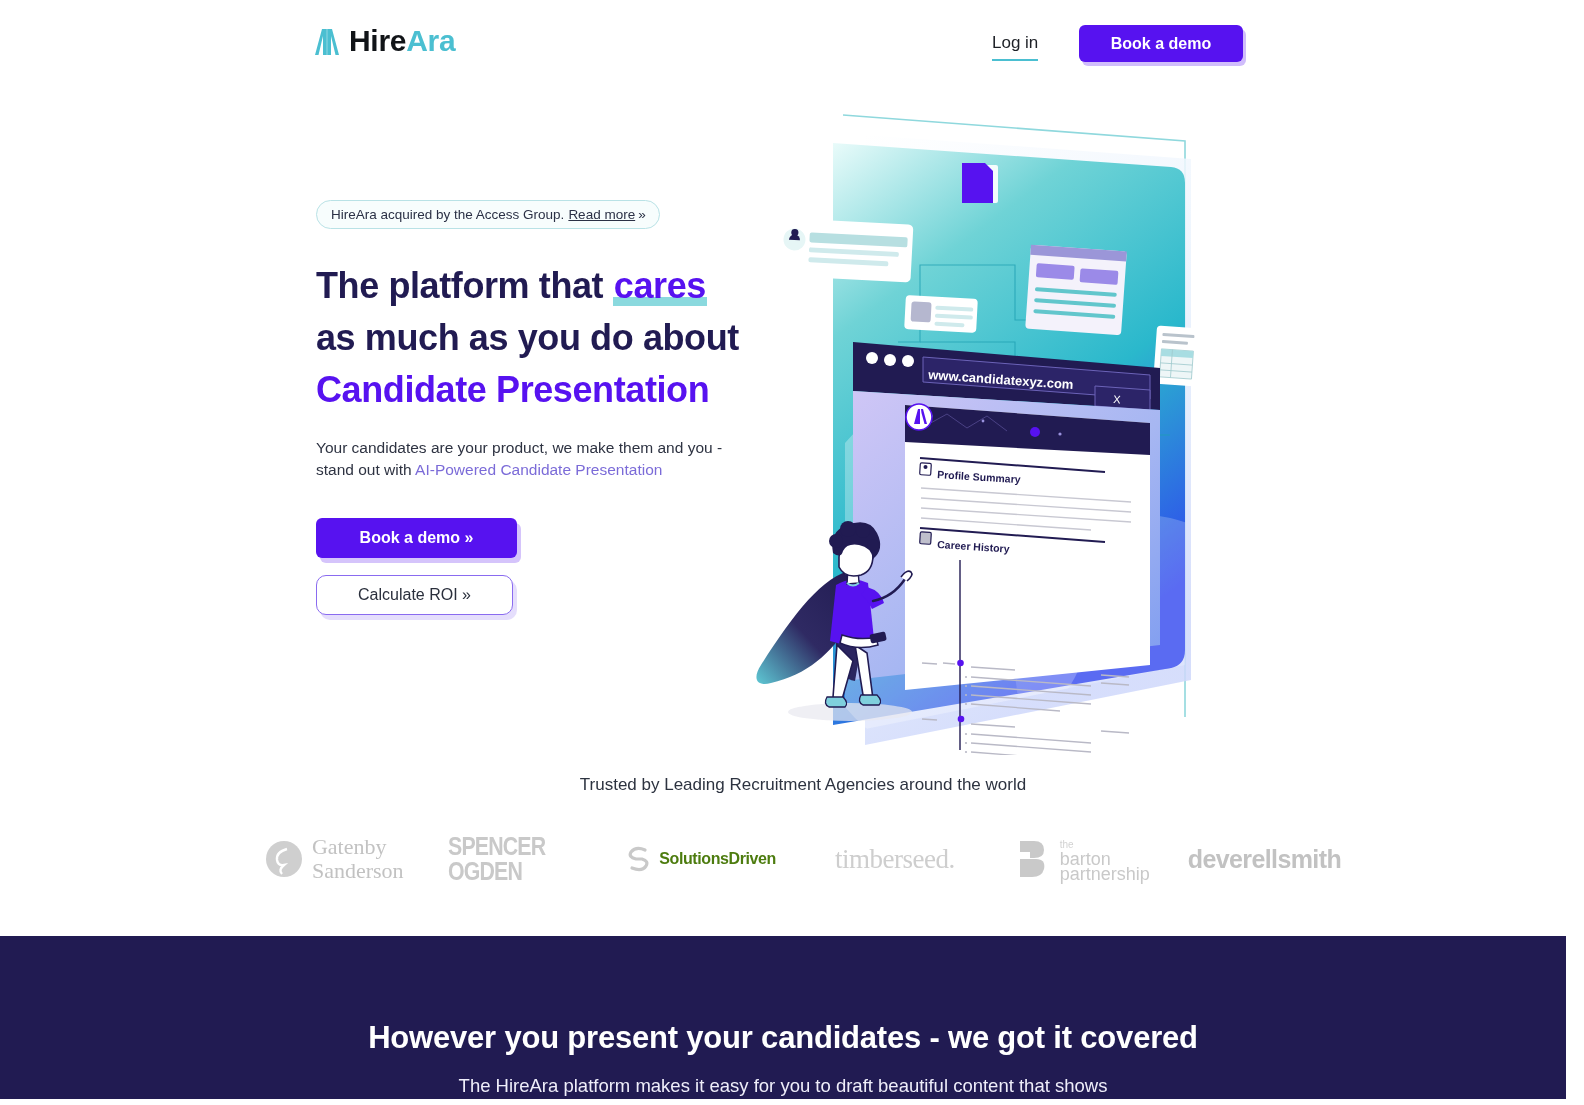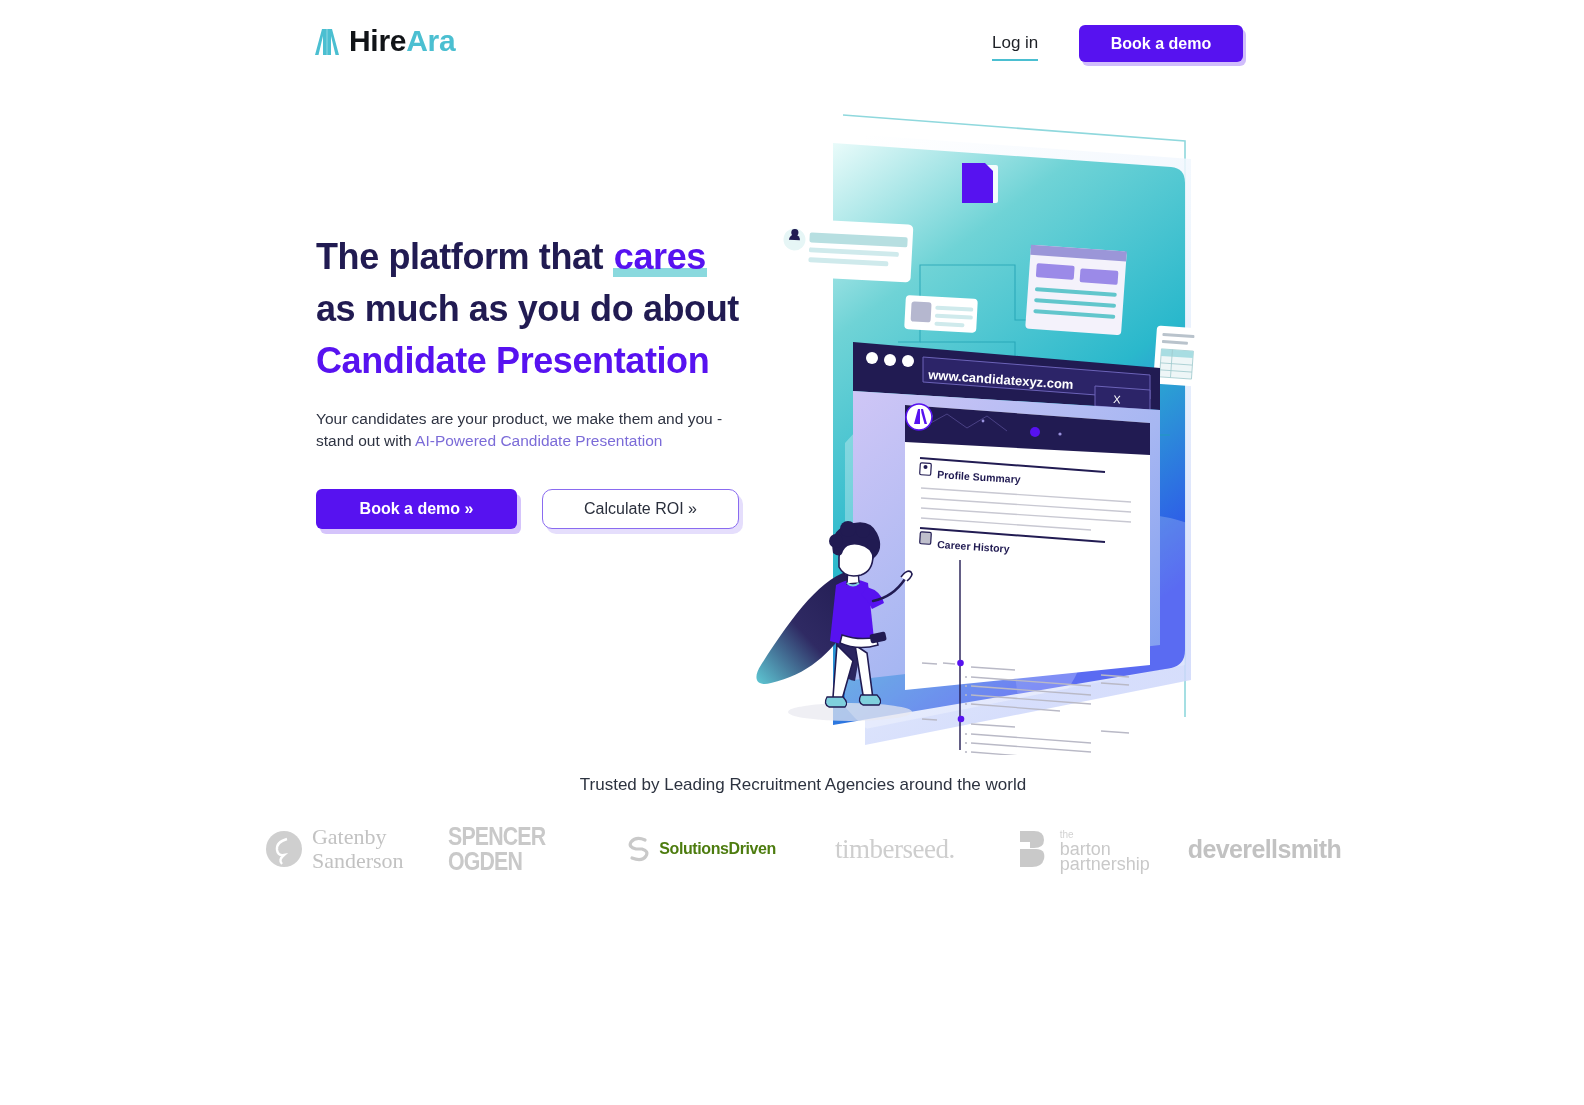--- a/index.html
+++ b/index.html
@@ -80,21 +80,21 @@
   }
   .hero-title .purple { color: #5712F0; }
 
   p.hero-sub {
     margin-top: 21px;
     font-size: 15.5px; line-height: 22px;
     color: #2e3342; width: 424px;
   }
   p.hero-sub .sublink { color: #7B6BD8; }
 
-  .hero-buttons { margin-top: 37px; display: flex; gap: 25px; }
+  .hero-buttons { margin-top: 37px; display: flex; gap: 17px; flex-direction: column; }
   .btn-primary {
     width: 201px; height: 40px;
     background: #5712F0; color: #fff;
     border: none; border-radius: 6px;
     font-family: "Liberation Sans", sans-serif;
     font-size: 16px; font-weight: 700; cursor: pointer;
     box-shadow: 4px 5px 0 rgba(87,18,240,0.25);
   }
   .btn-secondary {
     width: 197px; height: 40px;
@@ -110,21 +110,21 @@
   .hero-art svg { display: block; }
 
   
   .trusted {
     position: absolute; left: 0; top: 775px; width: 1566px;
     text-align: center;
     padding-left: 40px;
   }
   .trusted-title { font-size: 17px; color: #2d3340; }
   .logo-row {
-    margin-top: 29px;
+    margin-top: 39px;
     display: flex; align-items: center; justify-content: center; gap: 16px;
   }
   .logo-row > div { opacity: 1; }
 
   
   .dark-section {
     position: absolute; left: 0; top: 936px;
     width: 1566px; height: 169px;
     background: #211b52;
     text-align: center;
@@ -158,20 +158,25 @@
       <span class="logo-text"><span class="logo-hire">Hire</span><span class="logo-ara">Ara</span></span>
     </div>
 
 
     <a href="#" class="login-link">Log in</a>
     <button class="btn-demo-nav">Book a demo</button>
   </header>
 
   <div class="hero-left">
 
+    <div class="announce">
+      <span>HireAra acquired by the Access Group.</span>
+      <span class="read-more">Read more</span>
+      <span class="chev">»</span>
+    </div>
 
     <h1 class="hero-title">
       <span>The platform that </span><span class="hl-cares">cares</span><br>
       <span>as much as you do about</span><br>
       <span class="purple">Candidate Presentation</span>
     </h1>
 
     <p class="hero-sub">
       <span>Your candidates are your product, we make them and you - stand out with </span><span class="sublink">AI-Powered Candidate Presentation</span>
     </p>
@@ -429,14 +434,18 @@
         </div>
       </div>
 
       <div>
         <span style="font-size:25px;font-weight:700;color:#c2c2c2;letter-spacing:-0.6px;">deverellsmith</span>
       </div>
 
     </div>
   </section>
 
+  <section class="dark-section">
+    <div class="dark-title">However you present your candidates - we got it covered</div>
+    <div class="dark-sub">The HireAra platform makes it easy for you to draft beautiful content that shows</div>
+  </section>
 
 </div>
 
 </body></html>

